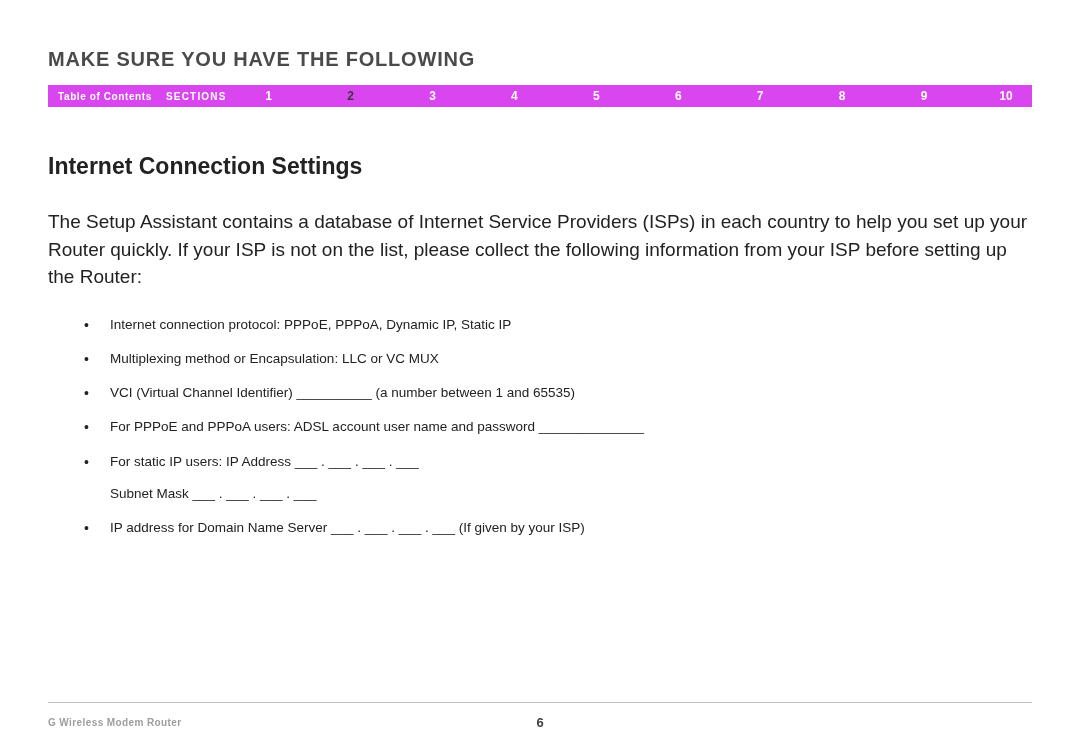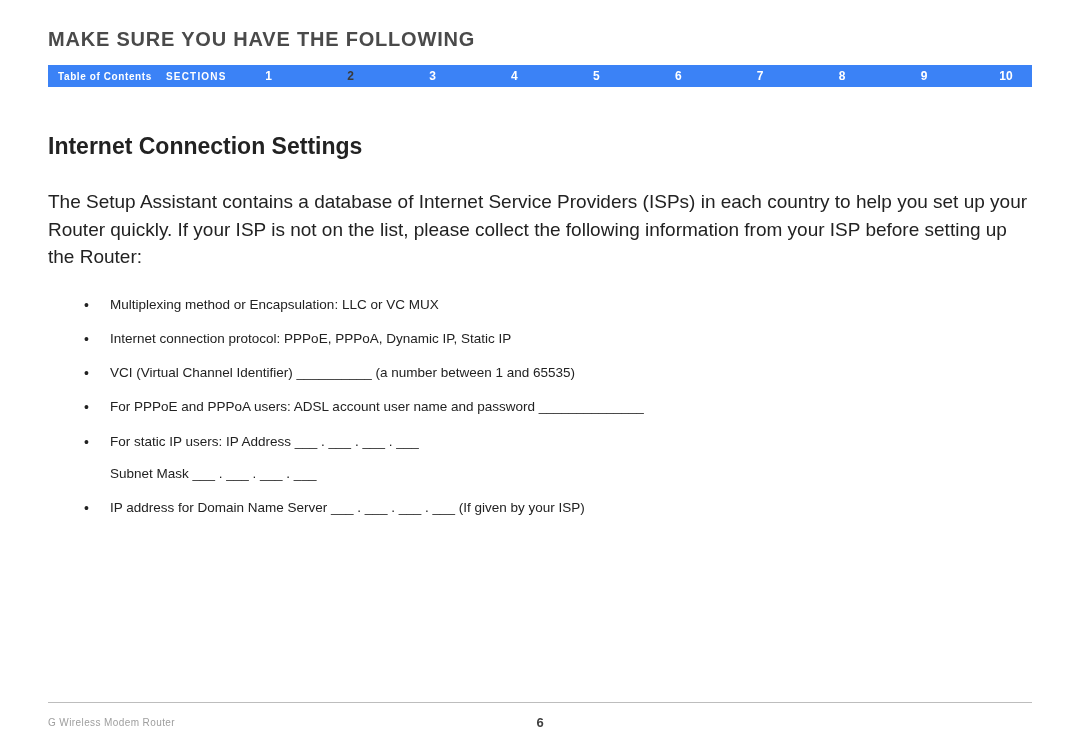--- a/index.html
+++ b/index.html
@@ -1,33 +1,33 @@
 <!DOCTYPE html>
 <html><head>
 <meta charset="utf-8">
 <style>
   * { box-sizing: border-box; margin: 0; padding: 0; }
   html, body { width: 1080px; height: 756px; background: #fff; font-family: Arial, Helvetica, sans-serif; color: #231f20; }
   .page {
     position: relative;
     width: 1080px;
     height: 756px;
-    padding: 28px 48px 0 48px;
+    padding: 48px 48px 0 48px;
   }
   .heading {
     font-size: 20px;
     font-weight: bold;
     letter-spacing: 0.8px;
     color: #4a4a4a;
     margin-bottom: 14px;
   }
   .navbar {
     width: 100%;
     height: 22px;
-    background: #3b82f6;
+    background: #d946ef;
     display: flex;
     align-items: center;
     font-size: 11px;
     font-weight: bold;
     color: #fff;
   }
   .navbar .toc {
     padding: 0 14px 0 10px;
     letter-spacing: 0.6px;
     font-size: 10px;
@@ -112,21 +112,21 @@
   }
   .footer-center {
     position: absolute;
     left: 0; right: 0;
     text-align: center;
     font-size: 13px;
     font-weight: bold;
     color: #3f3f3f;
   }
   .footer-left {
-    font-weight: normal;
+    font-weight: bold;
     letter-spacing: 0.4px;
     text-align: right;
   }
 </style>
 </head>
 <body>
 
 <div class="page">
 
   <div class="heading">MAKE SURE YOU HAVE THE FOLLOWING</div>
@@ -145,22 +145,22 @@
         <span class="num">8</span>
         <span class="num">9</span>
         <span class="num">10</span>
       </div>
   </div>
 
   <div class="content">
     <div class="subheading">Internet Connection Settings</div>
     <p class="intro">The Setup Assistant contains a database of Internet Service Providers (ISPs) in each country to help you set up your Router quickly. If your ISP is not on the list, please collect the following information from your ISP before setting up the Router:</p>
     <ul class="bullets" id="bullet-list">
+        <li><span>Internet connection protocol: PPPoE, PPPoA, Dynamic IP, Static IP</span></li>
         <li><span>Multiplexing method or Encapsulation: LLC or VC MUX</span></li>
-        <li><span>Internet connection protocol: PPPoE, PPPoA, Dynamic IP, Static IP</span></li>
         <li><span>VCI (Virtual Channel Identifier) __________ (a number between 1 and 65535)</span></li>
         <li><span>For PPPoE and PPPoA users: ADSL account user name and password ______________</span></li>
         <li><span>For static IP users: IP Address ___ . ___ . ___ . ___</span><span class="subline">Subnet Mask ___ . ___ . ___ . ___</span></li>
         <li><span>IP address for Domain Name Server ___ . ___ . ___ . ___ (If given by your ISP)</span></li>
       </ul>
   </div>
 
   <div class="footer">
     <div class="footer-line"></div>
     <div class="footer-row">

